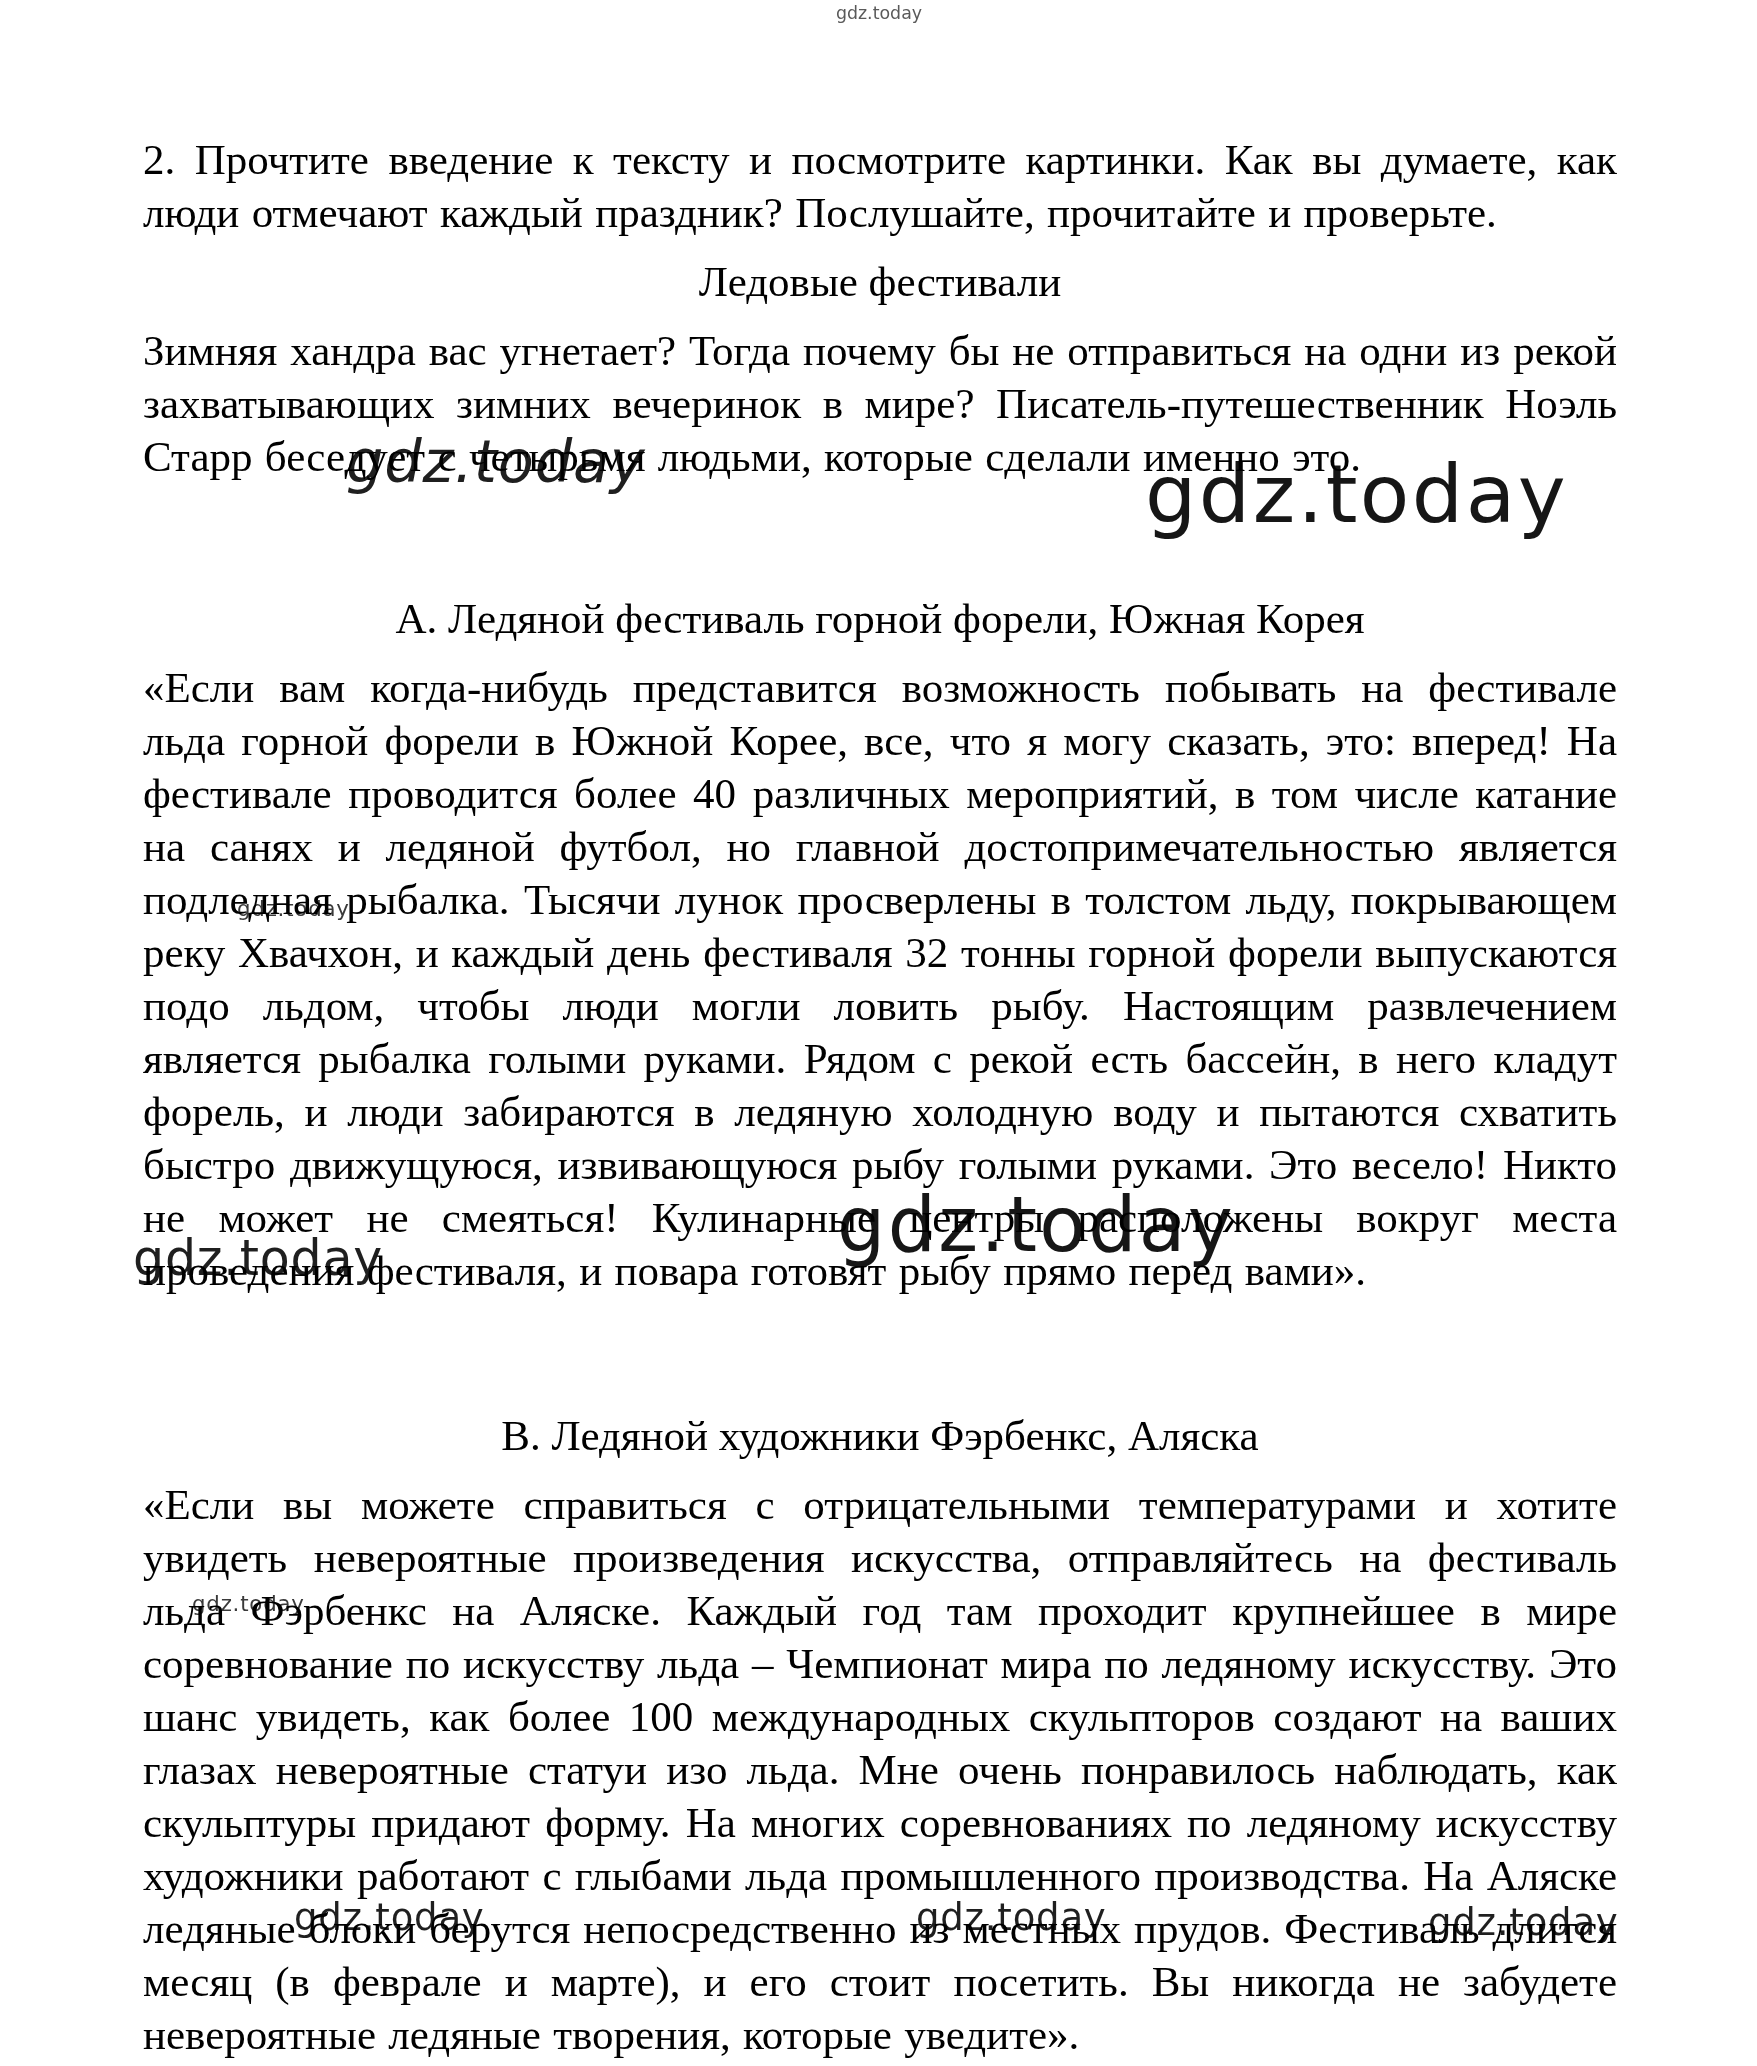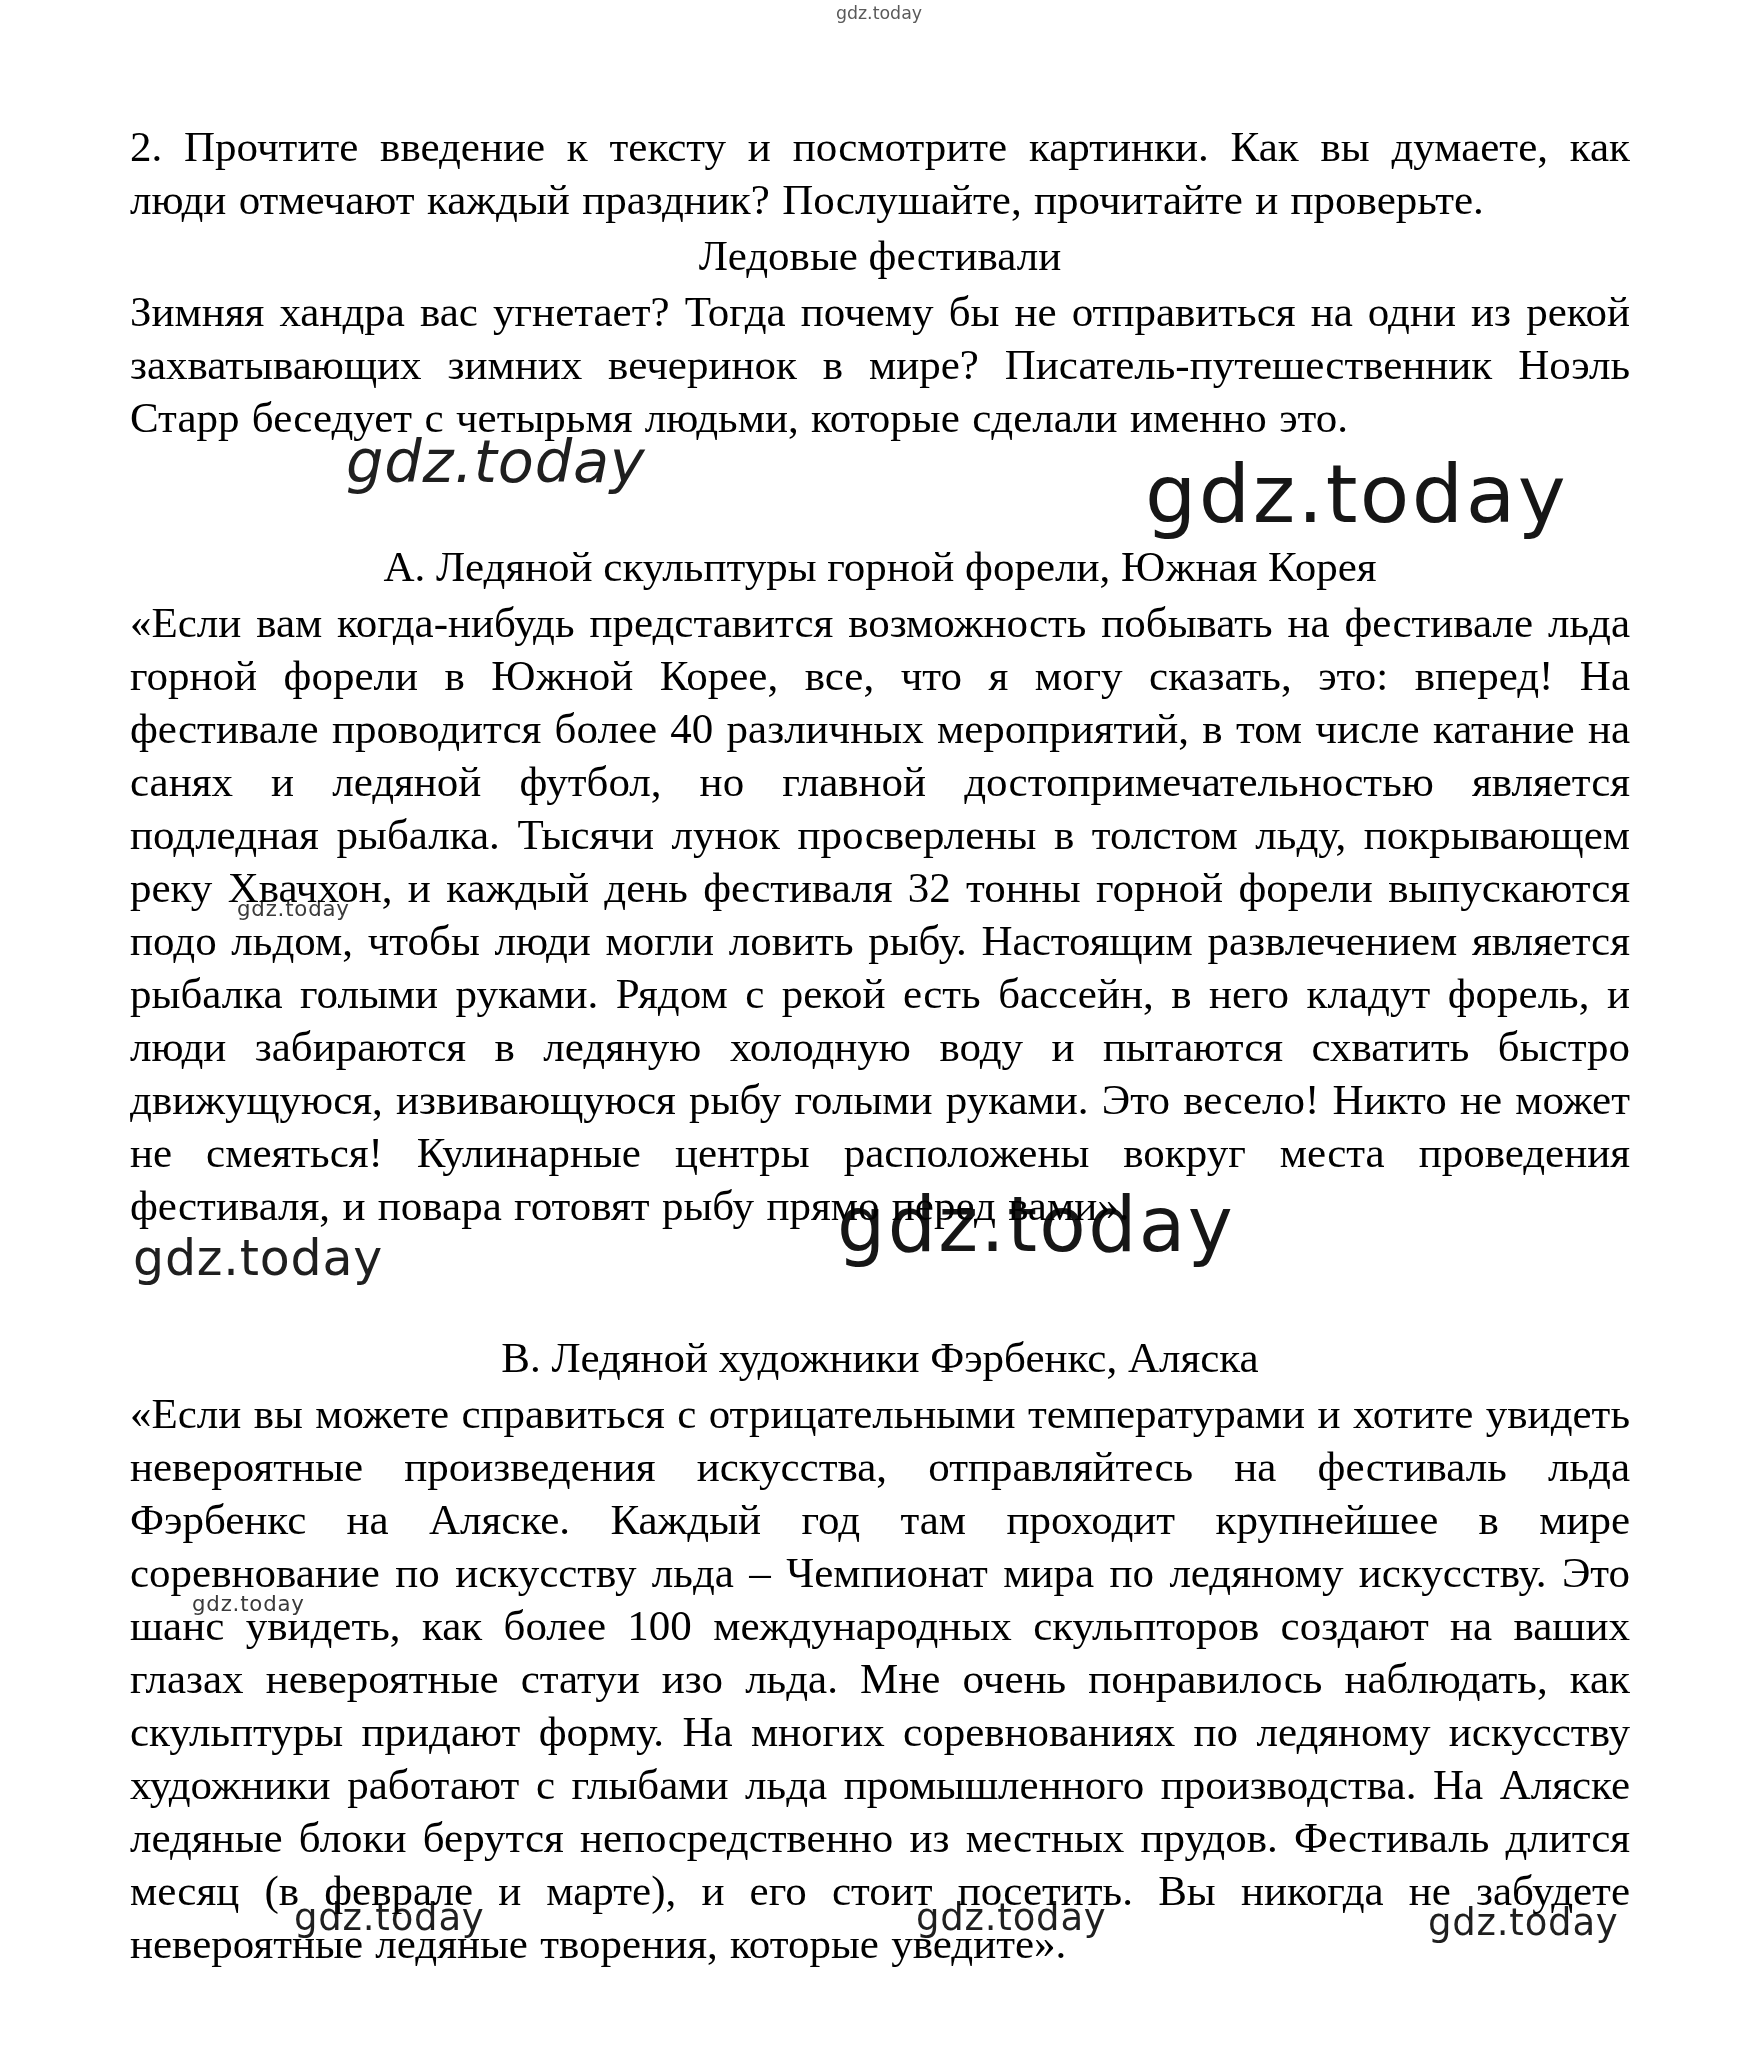--- a/index.html
+++ b/index.html
@@ -6,21 +6,21 @@
   body{
     width:1758px;height:2066px;
     background:#ffffff;
     font-family:"Liberation Serif", serif;
     color:#000;
   }
   .page{position:relative;width:1758px;height:2066px;overflow:hidden;background:#fff;}
   .content{position:absolute;left:127px;top:117px;width:1506px;}
   .para{
     font-size:43px;line-height:53px;
-    text-align:justify;margin:3px;
+    text-align:justify;margin:16px;
     word-spacing:1.6px;
   }
   .line{font-size:43px;line-height:53px;margin:0;text-align:center;}
   .gap-a{height:93px;}
   .gap-b{height:96px;}
   
   .wm{
     position:absolute;
     font-family:"DejaVu Sans", sans-serif;
     color:#2a2a2a;
@@ -55,21 +55,21 @@
   <span class="wm wm-bottom-center">gdz.today</span>
   <span class="wm wm-bottom-right">gdz.today</span>
 
   <div class="content">
     <p class="para">2. Прочтите введение к тексту и посмотрите картинки. Как вы думаете, как люди отмечают каждый праздник? Послушайте, прочитайте и проверьте.</p>
     <p class="line">Ледовые фестивали</p>
     <p class="para">Зимняя хандра вас угнетает? Тогда почему бы не отправиться на одни из рекой захватывающих зимних вечеринок в мире? Писатель-путешественник Ноэль Старр беседует с четырьмя людьми, которые сделали именно это.</p>
 
     <div class="gap-a"></div>
 
-    <p class="line">А. Ледяной скульптуры горной форели, Южная Корея</p>
+    <p class="line">А. Ледяной фестиваль горной форели, Южная Корея</p>
     <p class="para">«Если вам когда-нибудь представится возможность побывать на фестивале льда горной форели в Южной Корее, все, что я могу сказать, это: вперед! На фестивале проводится более 40 различных мероприятий, в том числе катание на санях и ледяной футбол, но главной достопримечательностью является подледная рыбалка. Тысячи лунок просверлены в толстом льду, покрывающем реку Хвачхон, и каждый день фестиваля 32 тонны горной форели выпускаются подо льдом, чтобы люди могли ловить рыбу. Настоящим развлечением является рыбалка голыми руками. Рядом с рекой есть бассейн, в него кладут форель, и люди забираются в ледяную холодную воду и пытаются схватить быстро движущуюся, извивающуюся рыбу голыми руками. Это весело! Никто не может не смеяться! Кулинарные центры расположены вокруг места проведения фестиваля, и повара готовят рыбу прямо перед вами».</p>
 
     <div class="gap-b"></div>
 
     <p class="line">В. Ледяной художники Фэрбенкс, Аляска</p>
     <p class="para">«Если вы можете справиться с отрицательными температурами и хотите увидеть невероятные произведения искусства, отправляйтесь на фестиваль льда Фэрбенкс на Аляске. Каждый год там проходит крупнейшее в мире соревнование по искусству льда – Чемпионат мира по ледяному искусству. Это шанс увидеть, как более 100 международных скульпторов создают на ваших глазах невероятные статуи изо льда. Мне очень понравилось наблюдать, как скульптуры придают форму. На многих соревнованиях по ледяному искусству художники работают с глыбами льда промышленного производства. На Аляске ледяные блоки берутся непосредственно из местных прудов. Фестиваль длится месяц (в феврале и марте), и его стоит посетить. Вы никогда не забудете невероятные ледяные творения, которые уведите».</p>
   </div>
 
 </div>
 

